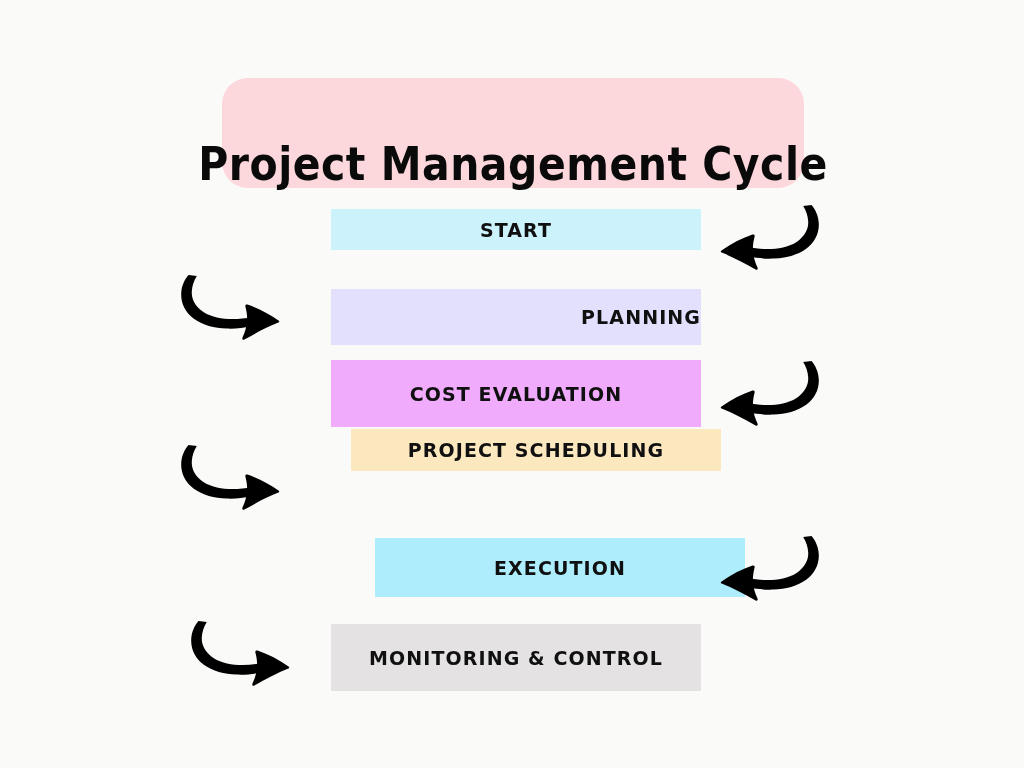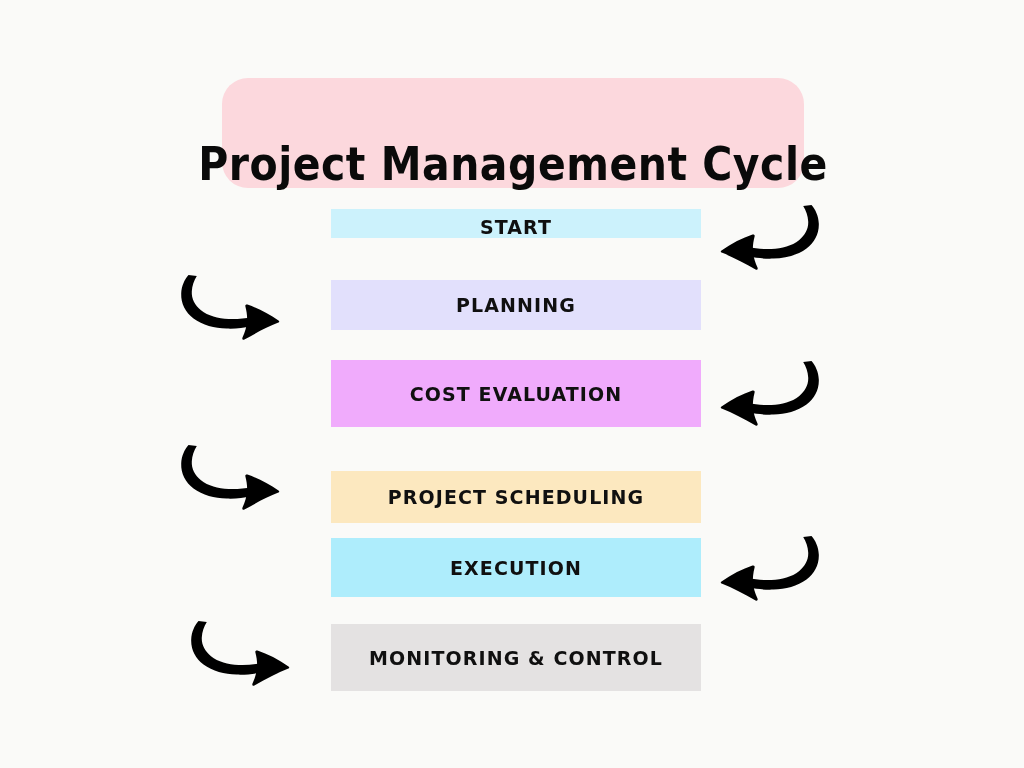--- a/index.html
+++ b/index.html
@@ -76,33 +76,33 @@
 </head>
 <body>
 
 <div id="canvas" style="background: rgb(250, 250, 248);">
 
   <div id="title-banner" style="background: rgb(252, 216, 221);">
     <span id="title-text">Project Management Cycle</span>
   </div>
 
   <div id="bars-layer">
-      <div class="bar" style="top: 209px; height: 29px; background: rgb(204, 242, 252); align-items: flex-end;">
+      <div class="bar" style="top: 209px; height: 41px; background: rgb(204, 242, 252);">
         <span class="bar-label">START</span>
       </div>
-      <div class="bar" style="top: 280px; height: 50px; background: rgb(226, 224, 252);">
+      <div class="bar" style="top: 289px; height: 56px; background: rgb(226, 224, 252); justify-content: flex-end;">
         <span class="bar-label">PLANNING</span>
       </div>
       <div class="bar" style="top: 360px; height: 67px; background: #f0abfc;">
         <span class="bar-label">COST EVALUATION</span>
       </div>
-      <div class="bar" style="top: 471px; height: 52px; background: rgb(252, 232, 191);">
+      <div class="bar" style="top: 429px; height: 42px; background: rgb(252, 232, 191); margin-left: 20px;">
         <span class="bar-label">PROJECT SCHEDULING</span>
       </div>
-      <div class="bar" style="top: 538px; height: 59px; background: rgb(174, 237, 252);">
+      <div class="bar" style="top: 538px; height: 59px; background: rgb(174, 237, 252); margin-left: 44px;">
         <span class="bar-label">EXECUTION</span>
       </div>
       <div class="bar" style="top: 624px; height: 67px; background: rgb(228, 226, 226); align-items: center;">
         <span class="bar-label">MONITORING &amp; CONTROL</span>
       </div>
     </div>
   <div id="arrows-layer">
       <div class="arrow" style="left: 718px; top: 202px;">
 <svg viewBox="0 0 110 72" xmlns="http://www.w3.org/2000/svg">
   <path fill="#000000" d="

